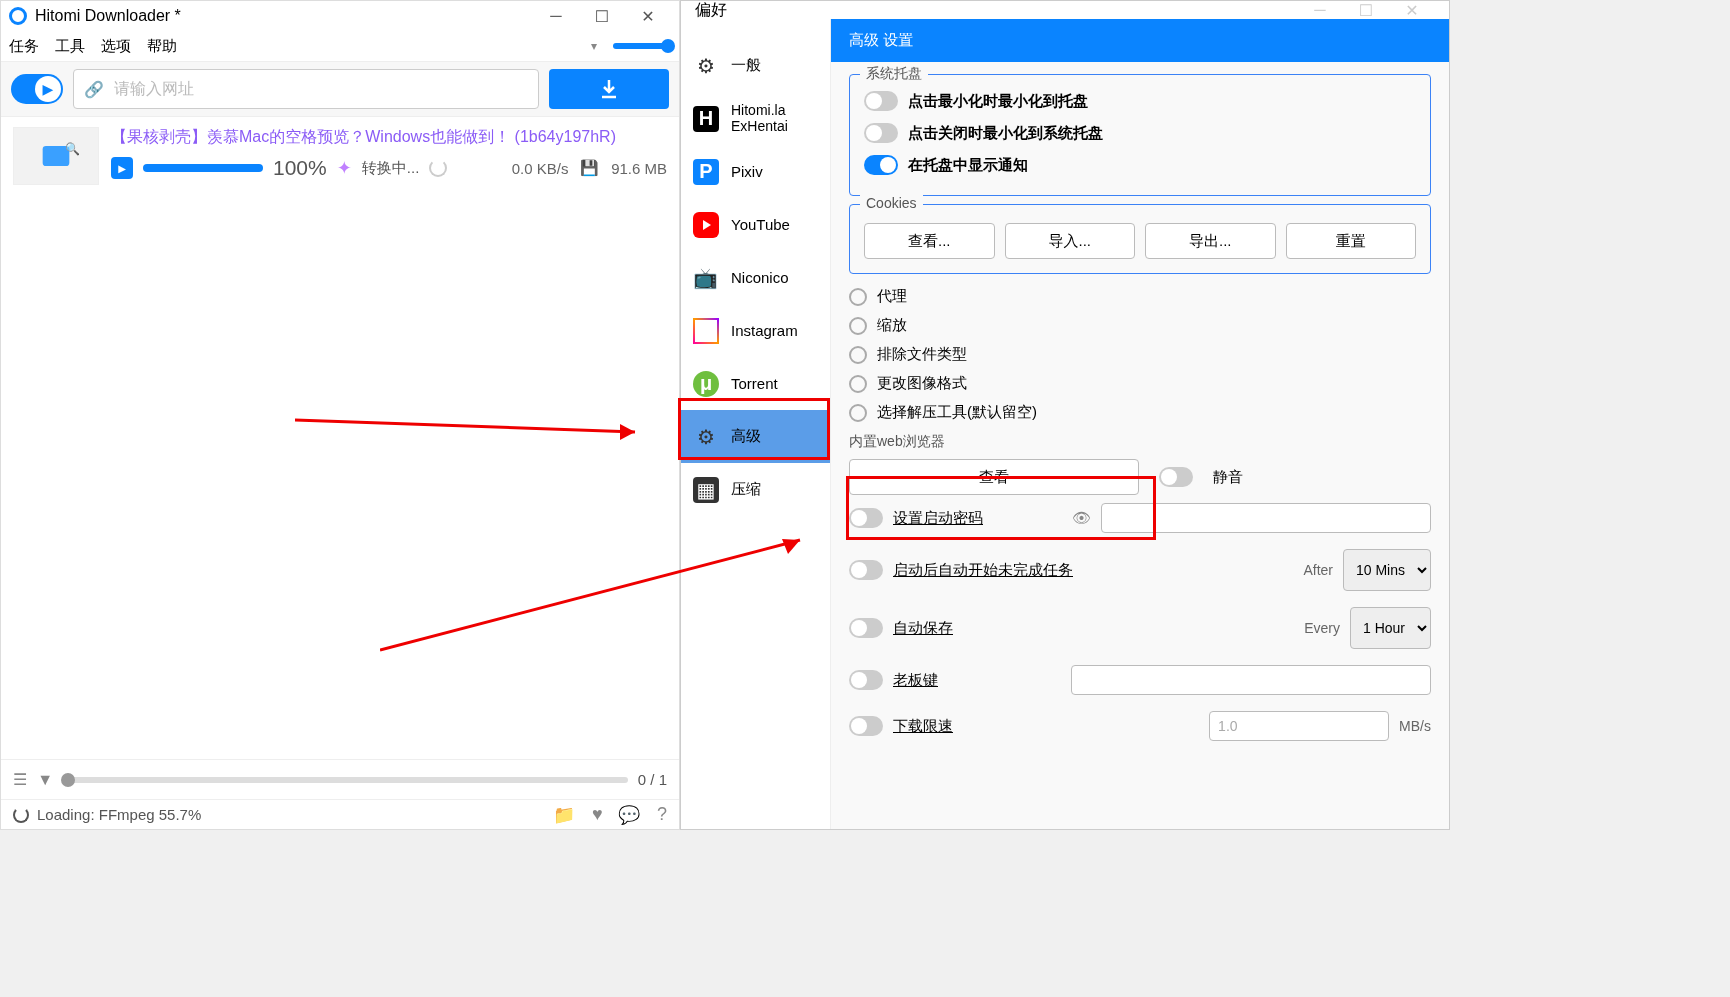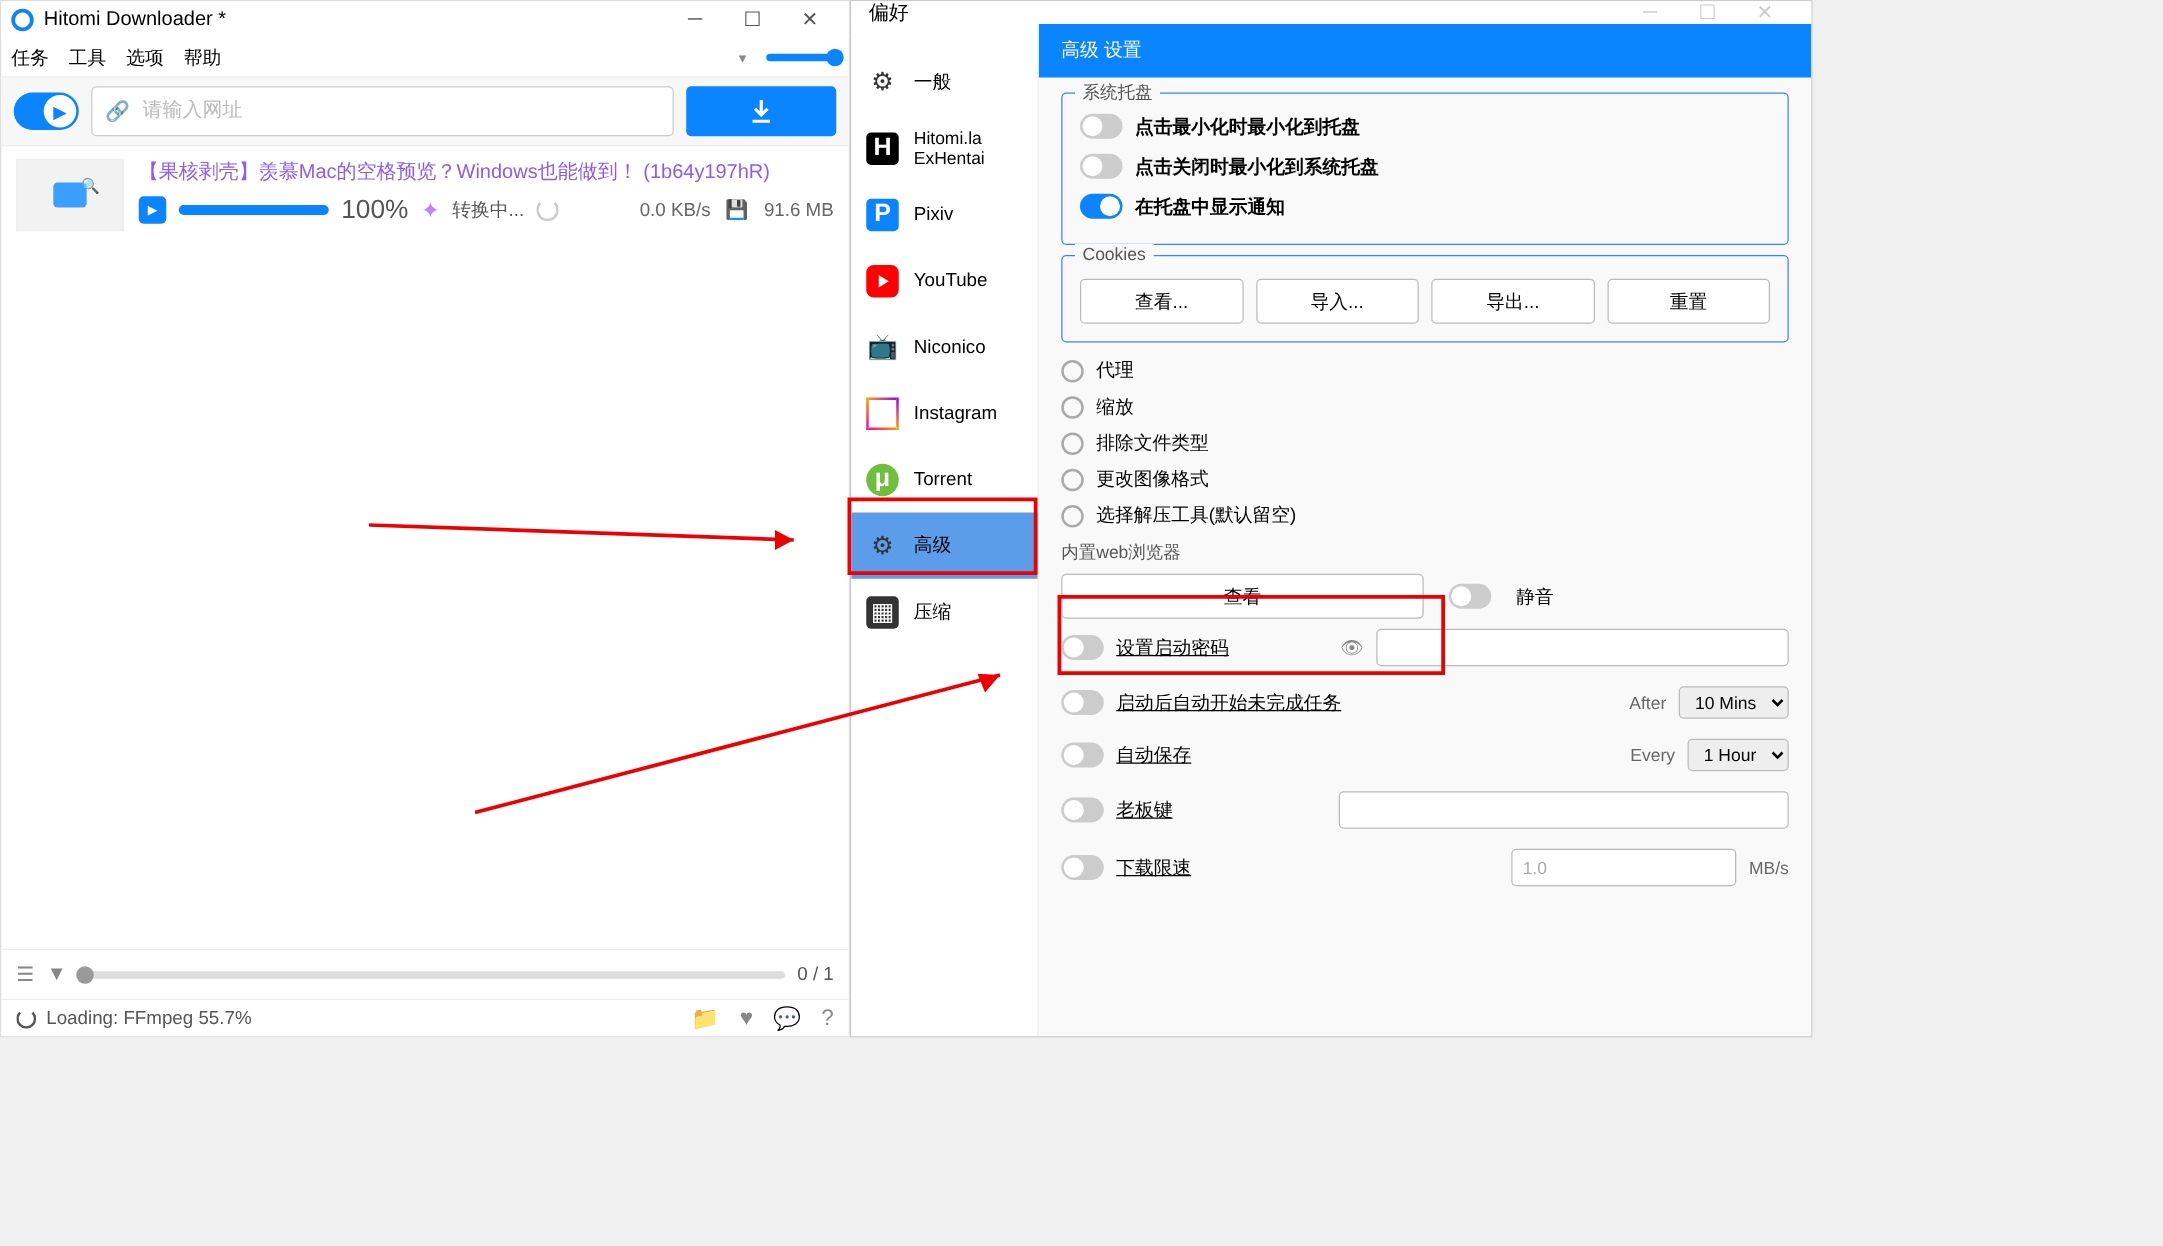--- a/index.html
+++ b/index.html
@@ -81,21 +81,21 @@
 .btn-row { display: flex; gap: 10px; margin-top: 8px; }
 .btn { flex: 1; height: 36px; border: 1px solid #bbb; background: #fff; border-radius: 4px; font-size: 15px; }
 .radio-row { display: flex; align-items: center; gap: 10px; padding: 5px 0; }
 .radio { width: 18px; height: 18px; border: 2px solid #aaa; border-radius: 50%; }
 .browser-section { margin-top: 6px; }
 .browser-row { display: flex; align-items: center; gap: 20px; }
 .view-btn { width: 290px; height: 36px; border: 1px solid #bbb; background: #fff; border-radius: 4px; font-size: 15px; }
 .opt-row { display: flex; align-items: center; gap: 10px; padding: 8px 0; }
 .opt-row .lbl { flex: 1; text-decoration: underline; }
 .opt-row .after-lbl { margin-left: auto; color: #666; font-size: 14px; }
-.select { height: 26px; border: 1px solid #bbb; background: #eee; border-radius: 4px; padding: 0 8px; font-size: 14px; min-width: 80px; }
+.select { height: 42px; border: 1px solid #bbb; background: #eee; border-radius: 4px; padding: 0 8px; font-size: 14px; min-width: 80px; }
 .text-input { height: 30px; border: 1px solid #bbb; background: #fff; border-radius: 4px; padding: 0 8px; font-size: 14px; }
 .eye-icon { color: #888; }
 .unit { font-size: 14px; color: #666; }
 
 
 .red-box { position: absolute; border: 3px solid #e00; pointer-events: none; z-index: 100; }
 .arrow-svg { position: absolute; pointer-events: none; z-index: 99; }
 </style>
 </head>
 <body>

